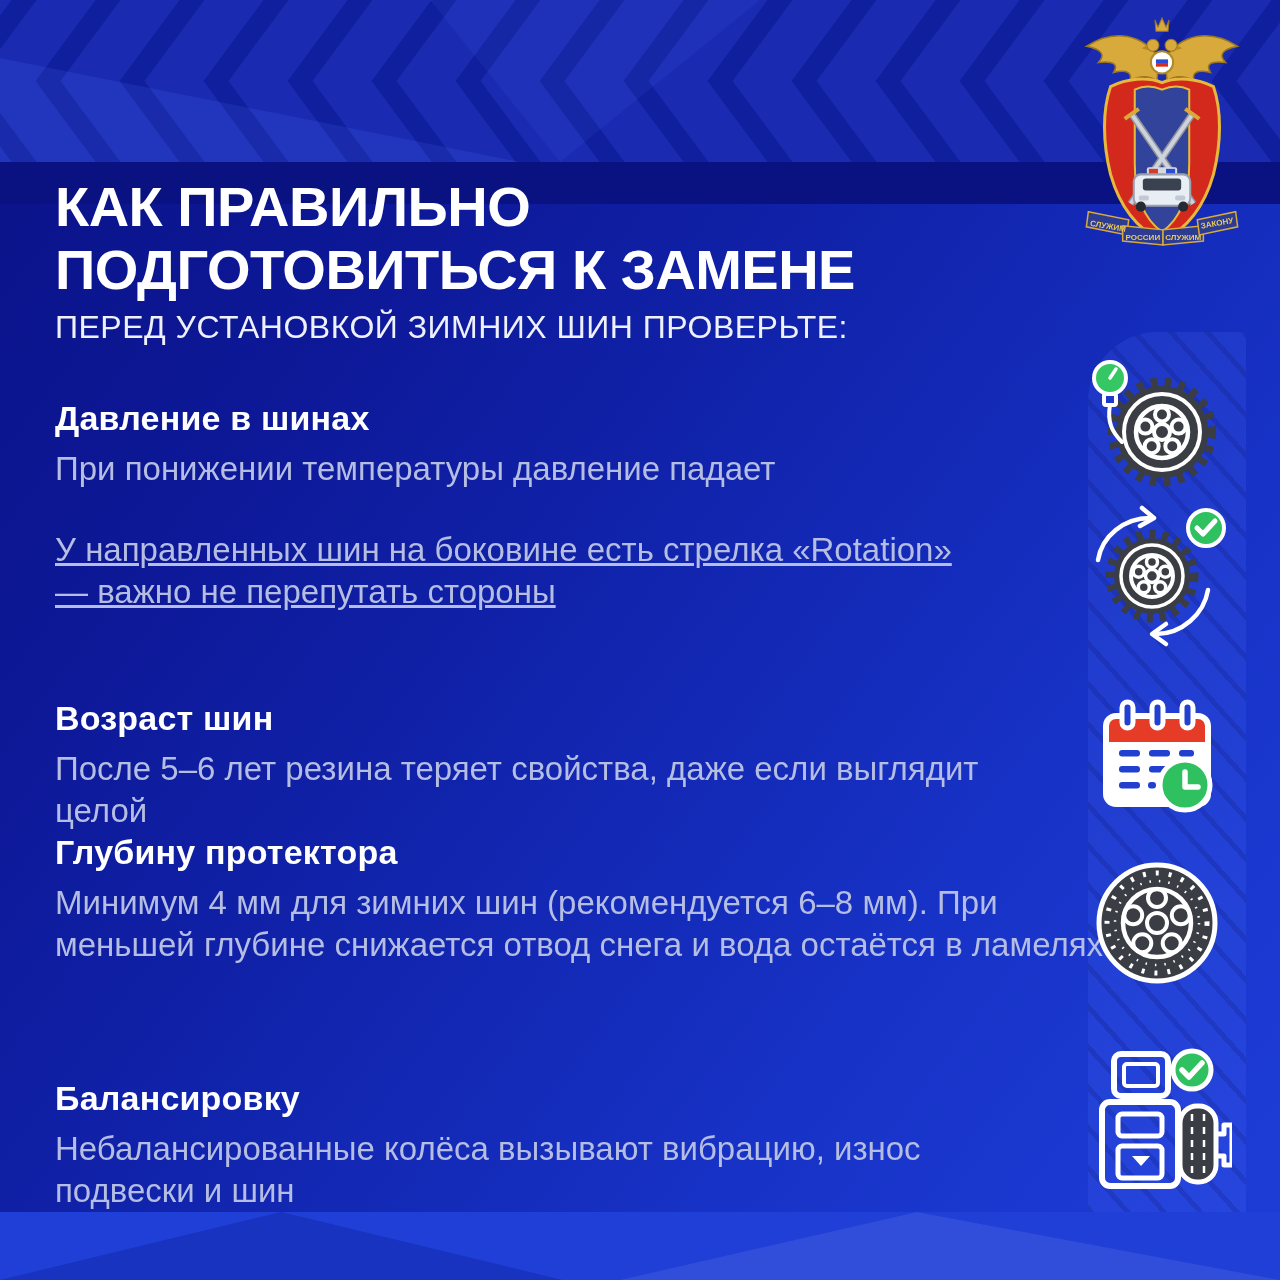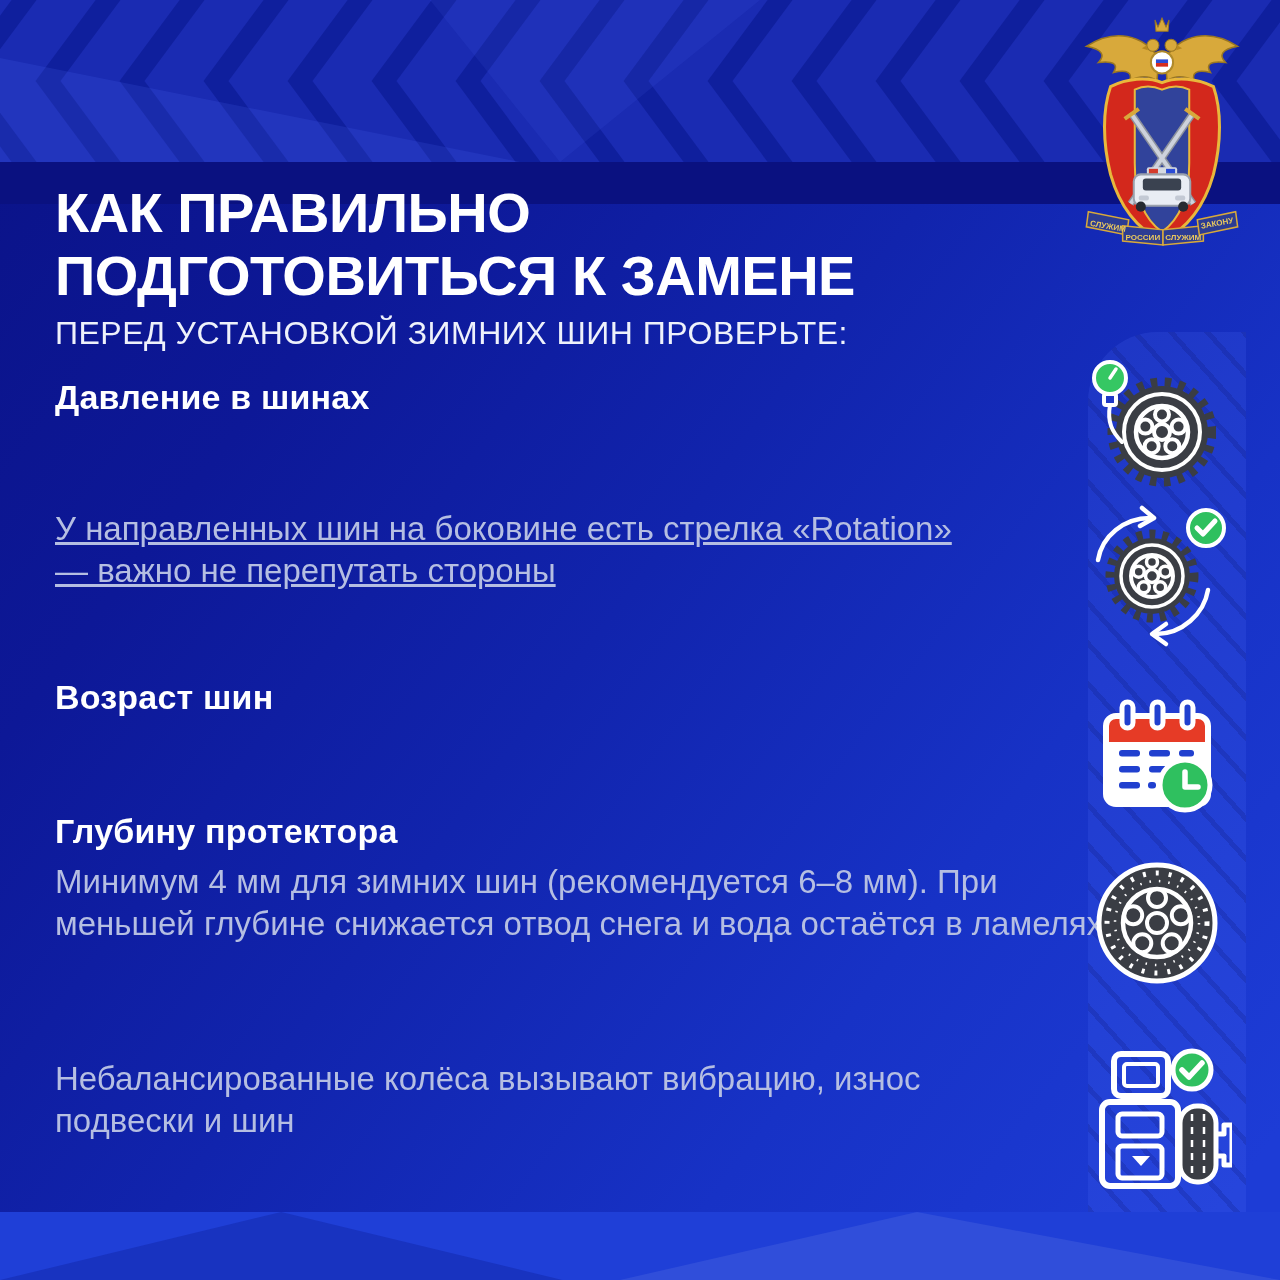--- a/index.html
+++ b/index.html
@@ -14,30 +14,30 @@
   .bottom-band .tri-dark { position:absolute; left:0; top:0; width:740px; height:68px;
     background:rgba(10,22,138,0.30); clip-path:polygon(0 100%, 38% 0, 76% 100%); }
   .bottom-band .tri-light { position:absolute; left:620px; top:0; width:660px; height:68px;
     background:rgba(255,255,255,0.08); clip-path:polygon(0 100%, 45% 0, 100% 100%); }
   .icon-band {
     position:absolute; left:1088px; top:332px; width:158px; height:880px;
     background-color:rgba(90,120,255,0.16);
     background-image:repeating-linear-gradient(48deg, rgba(8,14,100,0.18) 0 5px, rgba(0,0,0,0) 5px 27px);
     border-radius:70px 0 0 0;
   }
-  .title-block { position:absolute; left:55px; top:182px; }
+  .title-block { position:absolute; left:55px; top:176px; }
   .title-line {
     color:#ffffff; font-size:56px; font-weight:800; letter-spacing:-0.5px;
     line-height:1.12; text-transform:uppercase; white-space:nowrap;
   }
   .subtitle {
     margin-top:8px; color:#eef1fb; font-size:32px; font-weight:400;
     letter-spacing:0.5px; white-space:nowrap;
   }
-  .section { position:absolute; left:55px; }
+  .section { position:absolute; left:55px;margin-top:21px; }
   .section h2 { margin:0 0 10px 0; color:#ffffff; font-size:34px; font-weight:700; letter-spacing:0.2px; }
   .section p { margin:0; color:#b5bee2; font-size:33px; font-weight:400; line-height:1.27; }
   .s1 { top:378px; } .s1 p { max-width:1000px; }
   .s2 { top:508px; } .s2 p { max-width:935px;text-decoration:underline; }
   .s3 { top:678px; } .s3 p { max-width:955px; }
   .s4 { top:812px; } .s4 p { max-width:1060px; }
   .s5 { top:1058px; } .s5 p { max-width:975px; }
   .icon { position:absolute; }
   .i1 { left:1088px; top:356px; width:128px; height:132px; }
   .i2 { left:1080px; top:500px; width:152px; height:152px; }
@@ -133,32 +133,35 @@
   </svg>
 
   <div class="title-block">
     <div class="title-line">КАК ПРАВИЛЬНО</div>
     <div class="title-line">ПОДГОТОВИТЬСЯ К ЗАМЕНЕ</div>
     <div class="subtitle">ПЕРЕД УСТАНОВКОЙ ЗИМНИХ ШИН ПРОВЕРЬТЕ:</div>
   </div>
 
   <div class="section s1">
     <h2>Давление в шинах</h2>
+    <p>При понижении температуры давление падает</p>
   </div>
   <div class="section s2">
     <p>У направленных шин на боковине есть стрелка «Rotation» — важно не перепутать стороны</p>
   </div>
   <div class="section s3">
     <h2>Возраст шин</h2>
+    <p>После 5–6 лет резина теряет свойства, даже если выглядит целой</p>
   </div>
   <div class="section s4">
     <h2>Глубину протектора</h2>
     <p>Минимум 4 мм для зимних шин (рекомендуется 6–8 мм). При меньшей глубине снижается отвод снега и вода остаётся в ламелях</p>
   </div>
   <div class="section s5">
+    <h2>Балансировку</h2>
     <p>Небалансированные колёса вызывают вибрацию, износ подвески и шин</p>
   </div>
 
   <svg class="icon i1" viewBox="0 0 128 132">
     <g>
       <circle cx="74" cy="76" r="50" fill="none" stroke="#3a3d44" stroke-width="9" stroke-dasharray="6.5 7.5"></circle>
       <circle cx="74" cy="76" r="46" fill="#3a3d44"></circle>
       <circle cx="74" cy="76" r="38" fill="none" stroke="#ffffff" stroke-width="4"></circle>
       <circle cx="74" cy="76" r="26" fill="none" stroke="#ffffff" stroke-width="4.5"></circle>
       <circle cx="74" cy="76" r="8" fill="none" stroke="#ffffff" stroke-width="4"></circle>

